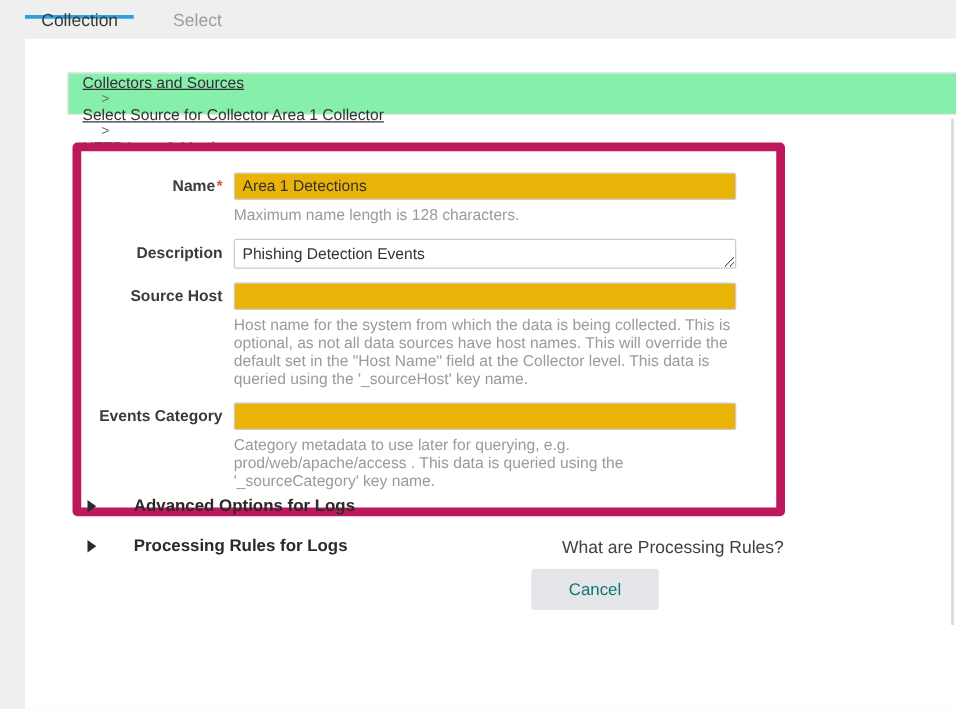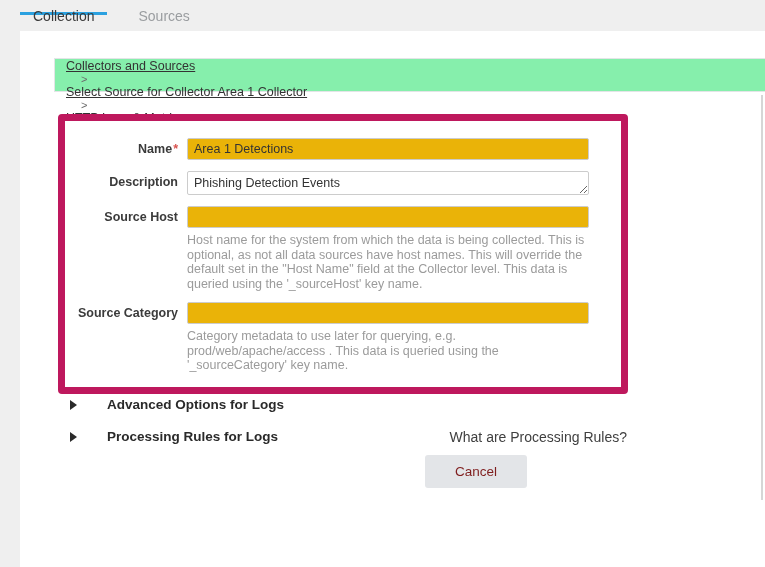--- a/index.html
+++ b/index.html
@@ -151,76 +151,77 @@
     display: flex; gap: 3px;
   }
   .btn {
     height: 33px;
     border: none;
     border-radius: 3px;
     font-size: 13.5px;
     font-family: inherit;
     cursor: pointer;
   }
-  .btn-cancel { width: 102px; background: #e3e5e8; color: #7f1d1d; }
+  .btn-cancel { width: 102px; background: #e3e5e8; color: #0f766e; }
   .btn-save   { width: 98px;  background: #2ba1e0; color: #ffffff; }
 
   
   .scrollbar-thumb {
     position: absolute; right: 2px; top: 95px;
     width: 2px; height: 405px;
     background: #d6d6d6;
   }
 </style>
 </head>
 <body>
 
 <div class="tab-bar">
   <div class="tab active">Collection</div>
-  <div class="tab">Sources</div>
+  <div class="tab">Select</div>
 </div>
 
 <div class="main-panel"></div>
 
 <div class="breadcrumb">
   <span class="crumb-link">Collectors and Sources</span>
   <span class="crumb-sep">&gt;</span>
   <span class="crumb-link">Select Source for Collector Area 1 Collector</span>
   <span class="crumb-sep">&gt;</span>
   <span class="crumb-current">HTTP Logs &amp; Metrics</span>
 </div>
 
 <div class="card">
 
   <div class="form-row">
     <div class="form-label">
       <span>Name</span><span class="required-mark">*</span>
     </div>
     <div class="control-col">
       <input type="text" class="text-input" value="Area 1 Detections" style="">
+      <div class="helper">Maximum name length is 128 characters.</div>
     </div>
   </div>
 
   <div class="form-row">
     <div class="form-label">Description</div>
     <div class="control-col">
       <textarea class="text-area" style="">Phishing Detection Events</textarea>
     </div>
   </div>
 
   <div class="form-row">
     <div class="form-label">Source Host</div>
     <div class="control-col">
       <input type="text" class="text-input" value="" style="">
       <div class="helper">Host name for the system from which the data is being collected. This is optional, as not all data sources have host names. This will override the default set in the "Host Name" field at the Collector level. This data is queried using the '_sourceHost' key name.</div>
     </div>
   </div>
 
   <div class="form-row">
-    <div class="form-label">Source Category</div>
+    <div class="form-label">Events Category</div>
     <div class="control-col">
       <input type="text" class="text-input" value="" style="">
       <div class="helper">Category metadata to use later for querying, e.g. prod/web/apache/access . This data is queried using the '_sourceCategory' key name.</div>
     </div>
   </div>
 
 </div>
 
 <div class="section section-advanced">
   <span class="tri-icon"></span>

